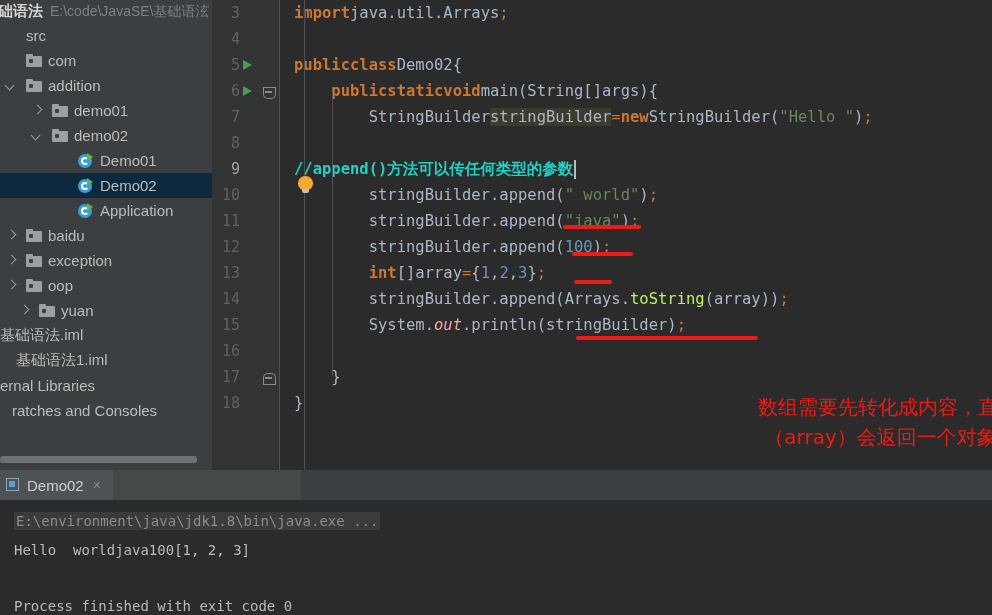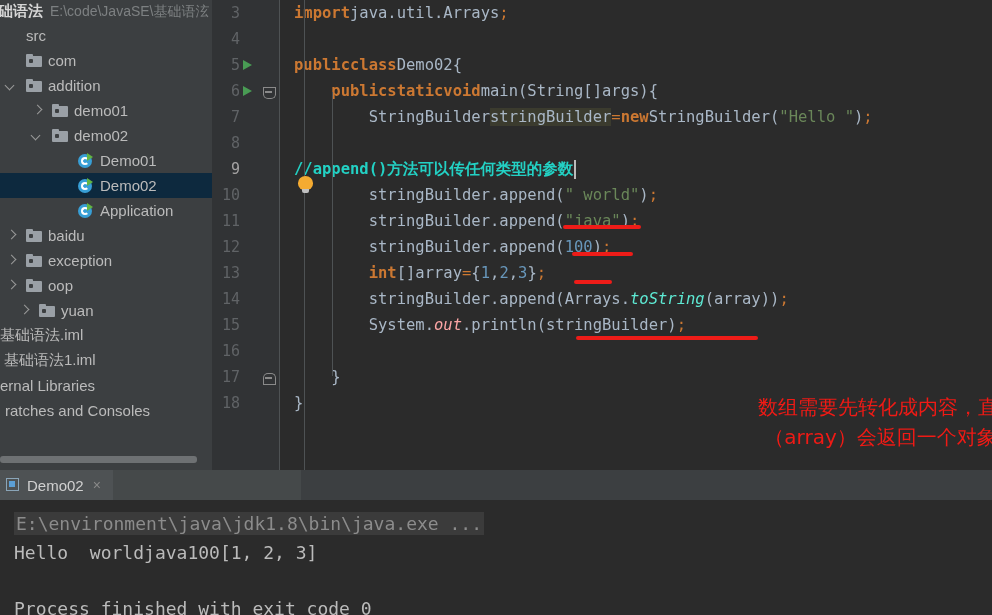--- a/index.html
+++ b/index.html
@@ -160,21 +160,21 @@
 
   .cline {
     position: absolute; left: 0; height: 26px; display: flex; align-items: center;
     white-space: pre; font-family: "DejaVu Sans Mono", monospace; font-size: 15.5px;
   }
   .kw-b { color: #cc7832; font-weight: bold; }
   .plain { color: #a9b7c6; }
   .str { color: #6a8759; }
   .num { color: #6897bb; }
   .fld { color: #fca5a5; font-style: italic; }
-  .mth { color: #5eead4; font-style: italic; }
+  .mth { color: #bef264; }
   .cmt { color: #23d1c4; font-weight: bold; }
   .semi { color: #cc7832; }
   .hl-ident { background: #3b3b2e; color: #a9b7c6; }
   .caret {
     display: inline-block; width: 1.5px; height: 19px; background: #bbbbbb;
     vertical-align: middle; margin-left: 1px;
   }
 
   .underline {
     position: absolute; background: #ee1c18; border-radius: 2px;
@@ -220,21 +220,21 @@
   #console-tabbar .seg2 {
     position: absolute; left: 301px; top: 0; width: 691px; height: 30px;
     background: #3c3f41;
   }
   #console-body {
     position: absolute; left: 0; top: 30px; width: 992px; height: 115px;
     background: #2b2b2b;
   }
   .cout {
     position: absolute; left: 14px; white-space: pre;
-    font-family: "DejaVu Sans Mono", monospace; font-size: 18px;
+    font-family: "DejaVu Sans Mono", monospace; font-size: 14px;
   }
   .cout.dim { color: #8c8c8c; background: #3b3b3b; padding: 1px 2px; }
   .cout.normal { color: #bbbbbb; }
 </style>
 </head>
 <body>
 
 <div id="app">
 
   <div id="sidebar">
@@ -342,27 +342,27 @@
           <span class="ic ic-folder">
             <span class="tab"></span>
             <span class="body"></span>
             <span class="dot"></span>
           </span>
           <span class="lbl">yuan</span>
         </div>
         <div class="row" style="padding-left: 0px;">
           <span class="lbl">基础语法.iml</span>
         </div>
-        <div class="row" style="padding-left: 4px; text-align: right;">
+        <div class="row" style="padding-left: 16px; text-align: right;">
           <span class="lbl">基础语法1.iml</span>
         </div>
         <div class="row" style="padding-left: 0px;">
           <span class="lbl">ernal Libraries</span>
         </div>
-        <div class="row" style="padding-left: 5px;">
+        <div class="row" style="padding-left: 12px;">
           <span class="lbl">ratches and Consoles</span>
         </div>
       </div>
     <div id="sidebar-hscroll">
       <div class="thumb"></div>
     </div>
   </div>
 
   <div id="editor">
     <div id="tab-indicator"></div>

